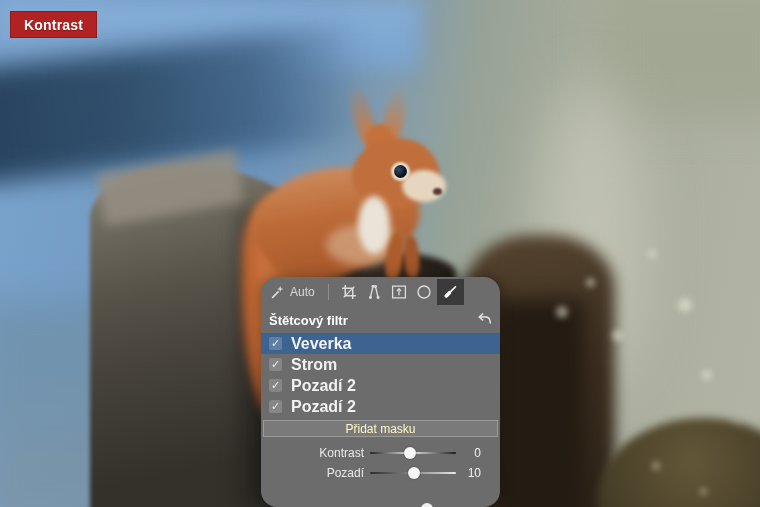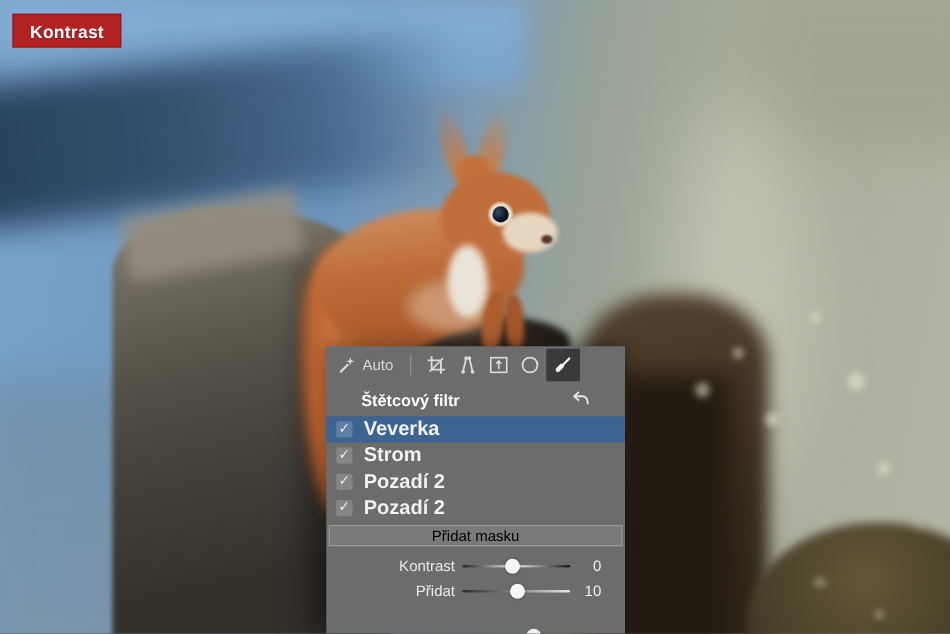--- a/index.html
+++ b/index.html
@@ -57,41 +57,41 @@
   .develop-badge{
     position:absolute;left:10px;top:11px;height:27px;padding:0 13px;
     background:#b22222;border:1px solid #8e1b1b;color:#fff;
     font-size:14px;font-weight:bold;display:flex;align-items:center;letter-spacing:.2px;
     text-shadow:0 1px 1px rgba(0,0,0,.35);cursor:default;
   }
   
   .panel{
     position:absolute;left:261px;top:277px;width:239px;height:230px;
     background:#6c6c6c;box-shadow:0 0 14px rgba(0,0,0,.4);
-    color:#f0f0f0;font-size:12px;
+    color:#f0f0f0;font-size:12px;border-radius:16px;
   }
   .toolbar{height:30px;display:flex;align-items:center;padding:0 5px;}
   .tbtn{height:26px;display:flex;align-items:center;justify-content:center;cursor:pointer;}
   .auto-btn{padding:0 3px;gap:5px;color:#d9d9d9;font-size:12px;}
   .tb-sep{width:1px;height:16px;background:#8f8f8f;margin:0 8px 0 10px;}
   .tool{width:25px;}
   .tool.selected{background:#3a3a3a;width:27px;}
   .tool svg,.auto-btn svg{display:block;}
-  .panel-header{height:26px;display:flex;align-items:center;padding:0 28px;}
+  .panel-header{height:26px;display:flex;align-items:center;padding:0 8px;}
   .panel-title{font-size:13px;font-weight:bold;color:#fff;flex:1;}
   .undo-btn{cursor:pointer;display:flex;align-items:center;}
   .mask-list{}
   .mask-row{height:21px;display:flex;align-items:center;padding:0 8px;cursor:pointer;}
   .mask-row.selected{background:#3d6391;}
   .cbx{width:13px;height:13px;border-radius:2px;background:rgba(255,255,255,.18);
     display:flex;align-items:center;justify-content:center;margin-right:9px;flex:0 0 13px;
     color:#ececec;font-size:11px;line-height:11px;font-weight:bold;}
   .mask-label{font-weight:bold;color:#f2f2f2;font-size:16px;}
   .add-mask{margin:3px 2px 0 2px;height:17px;background:#7a7a7a;border:1px solid #9b9b9b;
-    color:#000000;font-size:12px;display:flex;align-items:center;justify-content:center;cursor:pointer;}
+    color:#fef9c3;font-size:12px;display:flex;align-items:center;justify-content:center;cursor:pointer;}
   .sliders{margin-top:6px;}
   .slider-row{height:20px;display:flex;align-items:center;padding-right:19px;}
   .slider-label{flex:0 0 109px;text-align:right;padding-right:6px;color:#e9e9e9;}
   .track-wrap{flex:0 0 86px;position:relative;height:20px;cursor:pointer;}
   .track{position:absolute;left:0;right:0;top:9px;height:2px;border-radius:1px;}
   .track.exposure{background:linear-gradient(to right,#262626,#ededed);}
   .track.contrast{background:linear-gradient(to right,#262626,#e8e8e8 48%,#1c1c1c);}
   .track.lights{background:linear-gradient(to right,#2c2c2c,#e6e6e6);}
   .handle{position:absolute;top:4px;width:12px;height:12px;margin-left:-6px;border-radius:50%;
     background:#f6f6f6;box-shadow:0 0 2px rgba(0,0,0,.45);cursor:pointer;}
@@ -247,21 +247,21 @@
     <div class="sliders">
       <div class="slider-row">
         <span class="slider-label">Kontrast</span>
         <span class="track-wrap">
           <span class="track contrast"></span>
           <span class="handle" style="left: 46%;"></span>
         </span>
         <span class="slider-value">0</span>
       </div>
       <div class="slider-row">
-        <span class="slider-label">Přidat</span>
+        <span class="slider-label">Pozadí</span>
         <span class="track-wrap">
           <span class="track lights"></span>
           <span class="handle" style="left: 51%;"></span>
         </span>
         <span class="slider-value">10</span>
       </div>
     </div>
 
     <div class="partial-handle"></div>
   </div>

